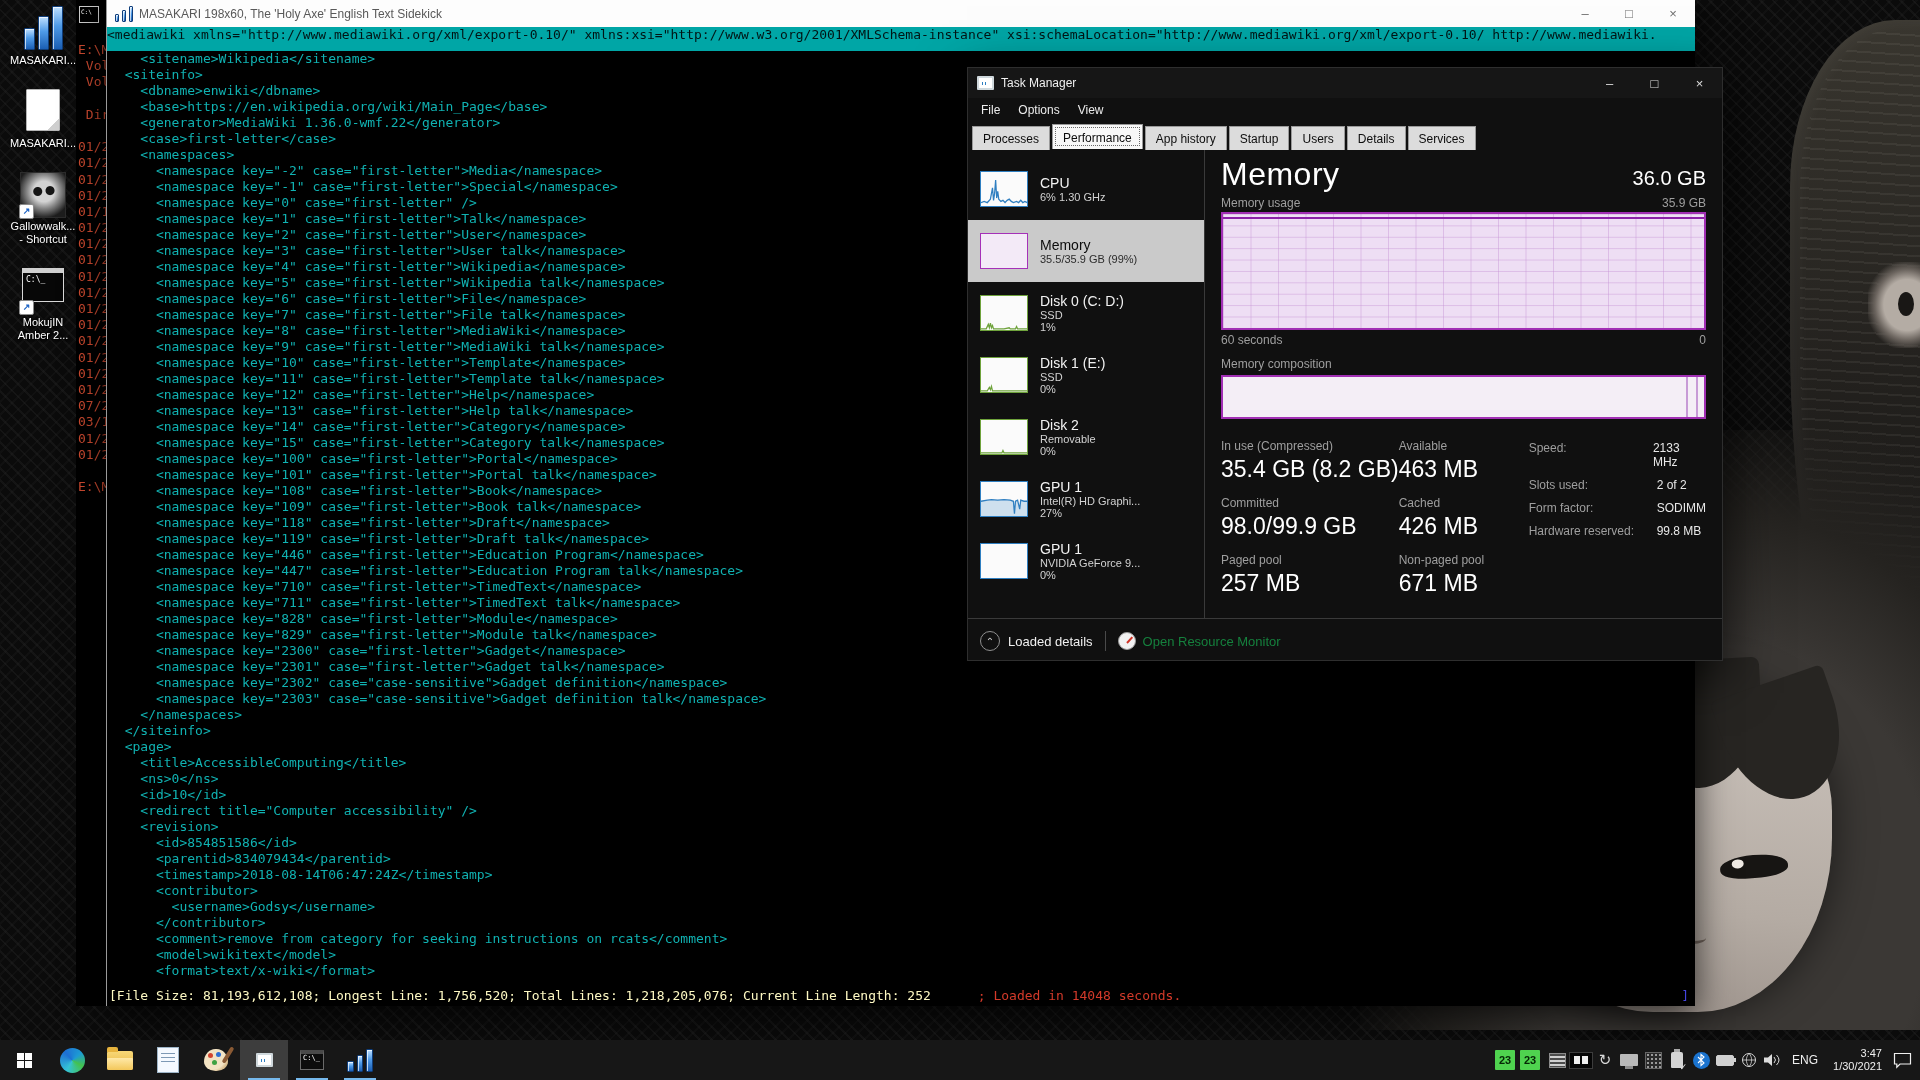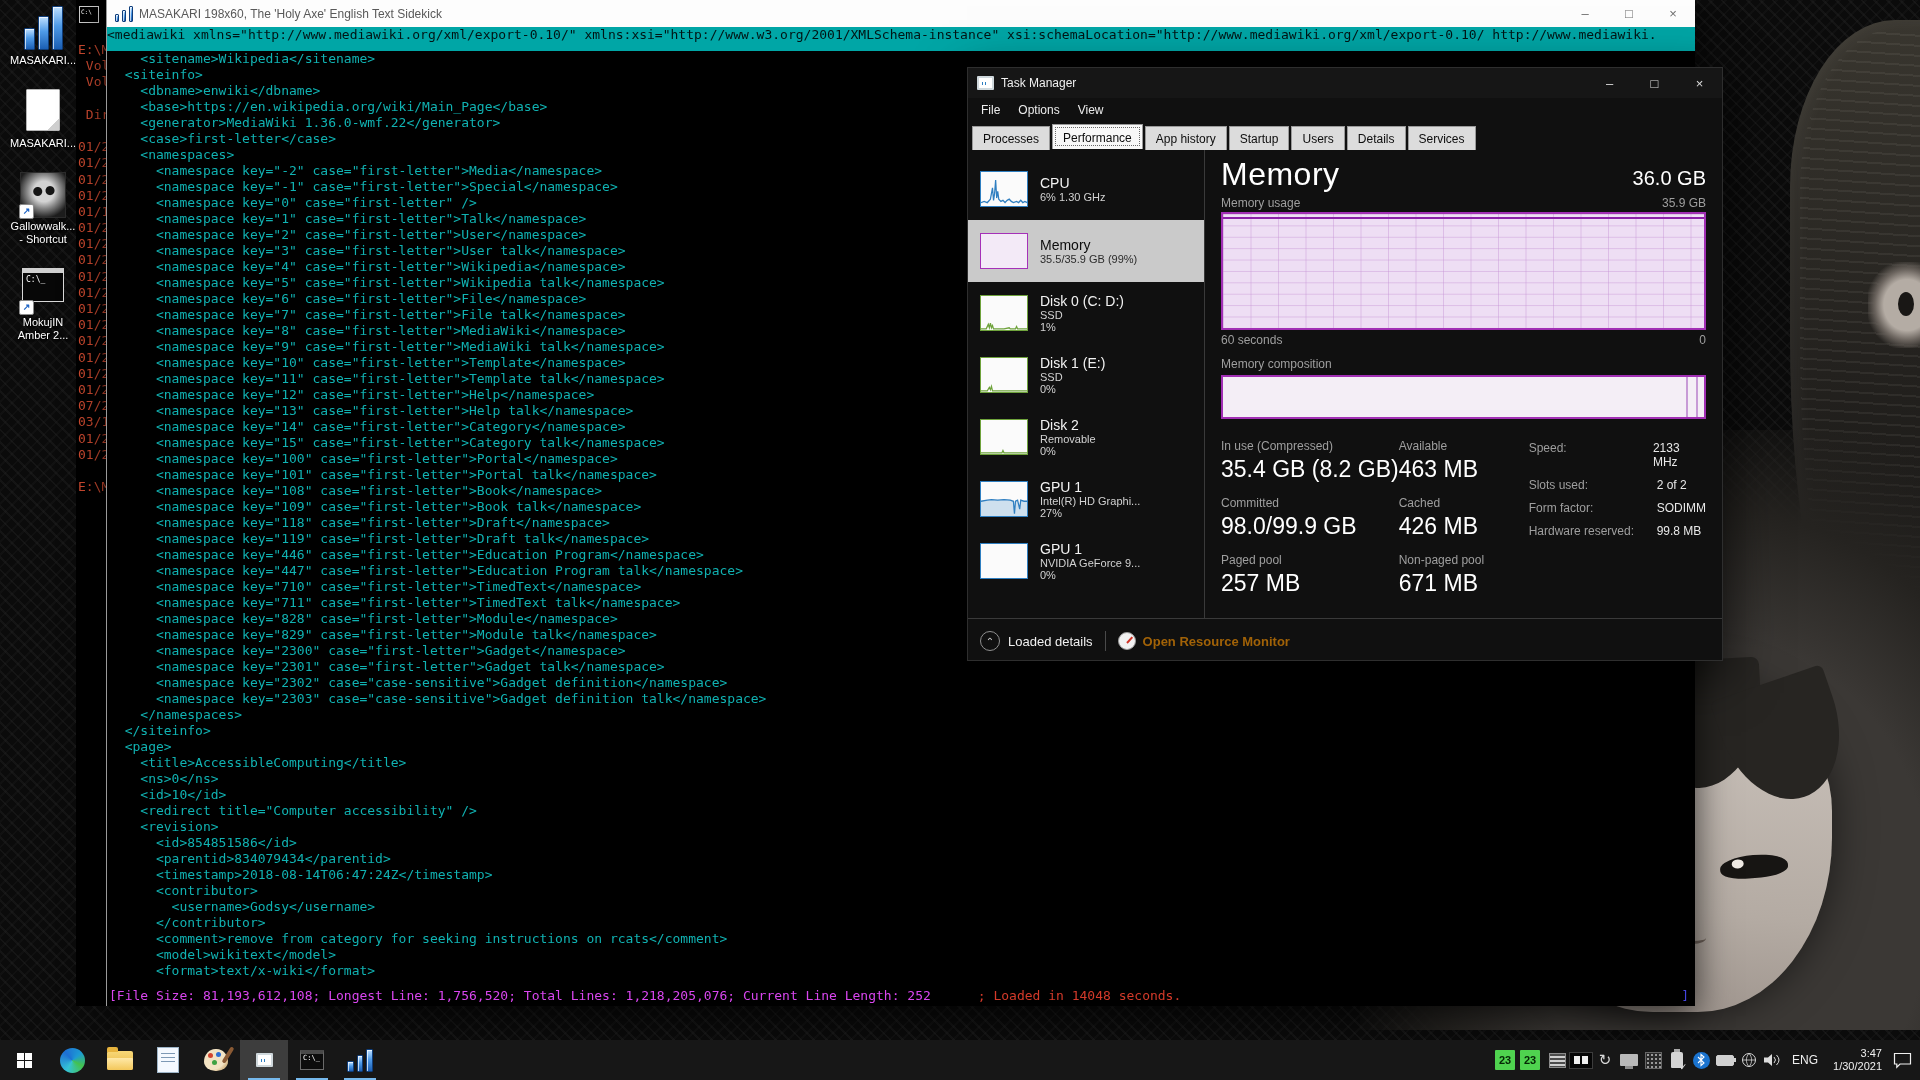--- a/index.html
+++ b/index.html
@@ -353,21 +353,21 @@
           <div class="code-line">      &lt;parentid&gt;834079434&lt;/parentid&gt;</div>
           <div class="code-line">      &lt;timestamp&gt;2018-08-14T06:47:24Z&lt;/timestamp&gt;</div>
           <div class="code-line">      &lt;contributor&gt;</div>
           <div class="code-line">        &lt;username&gt;Godsy&lt;/username&gt;</div>
           <div class="code-line">      &lt;/contributor&gt;</div>
           <div class="code-line">      &lt;comment&gt;remove from category for seeking instructions on rcats&lt;/comment&gt;</div>
           <div class="code-line">      &lt;model&gt;wikitext&lt;/model&gt;</div>
           <div class="code-line">      &lt;format&gt;text/x-wiki&lt;/format&gt;</div>
         </div>
       <div class="editor-status">
-        <span style="color: #d946ef;">[File Size: 81,193,612,108; Longest Line: 1,756,520; Total Lines: 1,218,205,076; Current Line Length: 252</span>
+        <span style="color: #fef9c3;">[File Size: 81,193,612,108; Longest Line: 1,756,520; Total Lines: 1,218,205,076; Current Line Length: 252</span>
         <span>      </span>
         <span style="color: rgb(212, 58, 42);">; Loaded in 14048 seconds.</span>
         <span class="status-spacer"></span>
         <span style="color: rgb(68, 68, 223);">]</span>
       </div>
     </div>
   </div>
 
   <div class="taskmgr">
     <div class="tm-titlebar">
@@ -546,21 +546,21 @@
           </div>
         </div>
       </div>
     </div>
     <div class="tm-footer">
       <div class="fewer-details">
         <span class="circle-chevron">⌃</span>
         <span>Loaded details</span>
       </div>
       <div class="footer-divider"></div>
-      <div class="resmon-link" style="color: #a16207; font-weight: bold;">
+      <div class="resmon-link" style="color: #15803d;">
         <span class="gauge"></span>
         <span>Open Resource Monitor</span>
       </div>
     </div>
   </div>
 
   <div class="taskbar">
     <div class="tb-btn">
         <div class="start-grid">
           <i></i>

